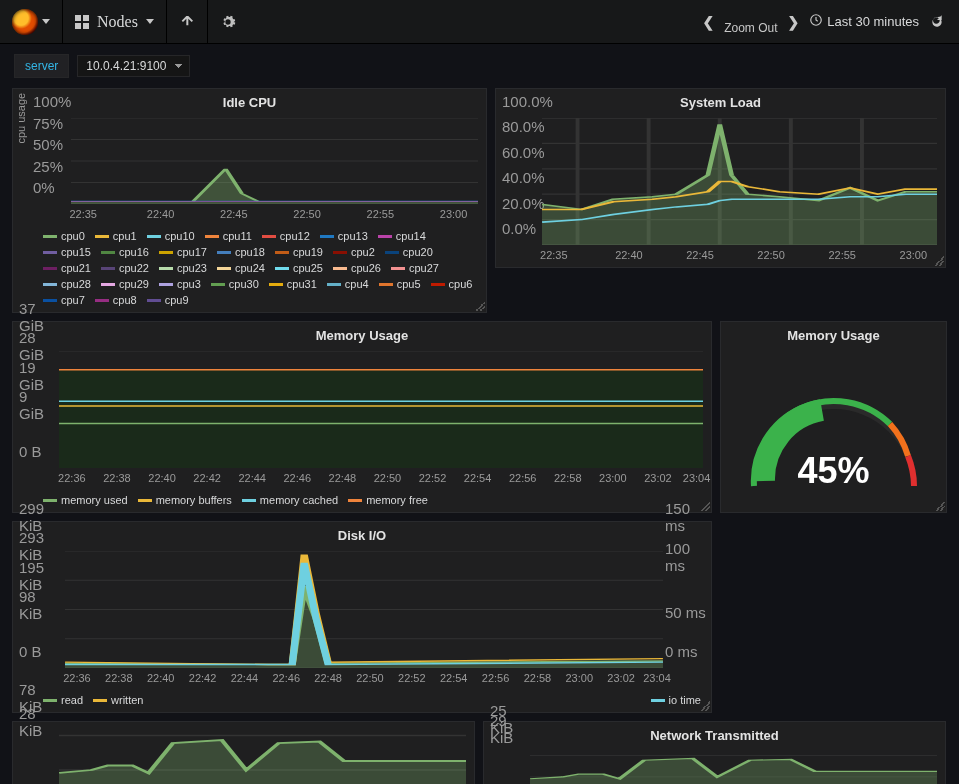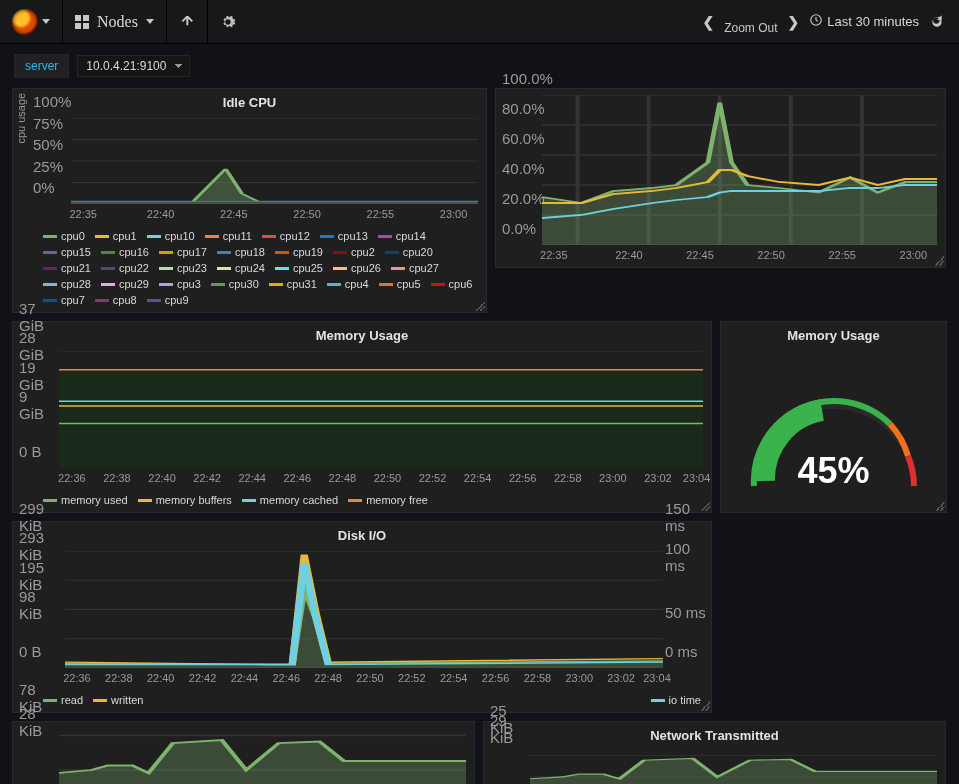--- a/index.html
+++ b/index.html
@@ -324,20 +324,21 @@
           </span>
           <span class="legend-item">
             <span class="swatch" style="background: rgb(97, 77, 147);"></span>
             <span>cpu9</span>
           </span>
         </div>
     <div class="resize"></div>
   </div>
 
   <div class="panel" style="width:451px;height:180px;">
+    <div class="panel-title">System Load</div>
     <div class="panel-body">
       <div class="plot">
         <div class="yaxis" style="width:36px;">
           <div class="ytick" style="bottom:0%">0.0%</div>
           <div class="ytick" style="bottom:20%">20.0%</div>
           <div class="ytick" style="bottom:40%">40.0%</div>
           <div class="ytick" style="bottom:60%">60.0%</div>
           <div class="ytick" style="bottom:80%">80.0%</div>
           <div class="ytick" style="bottom:100%">100.0%</div>
         </div>

